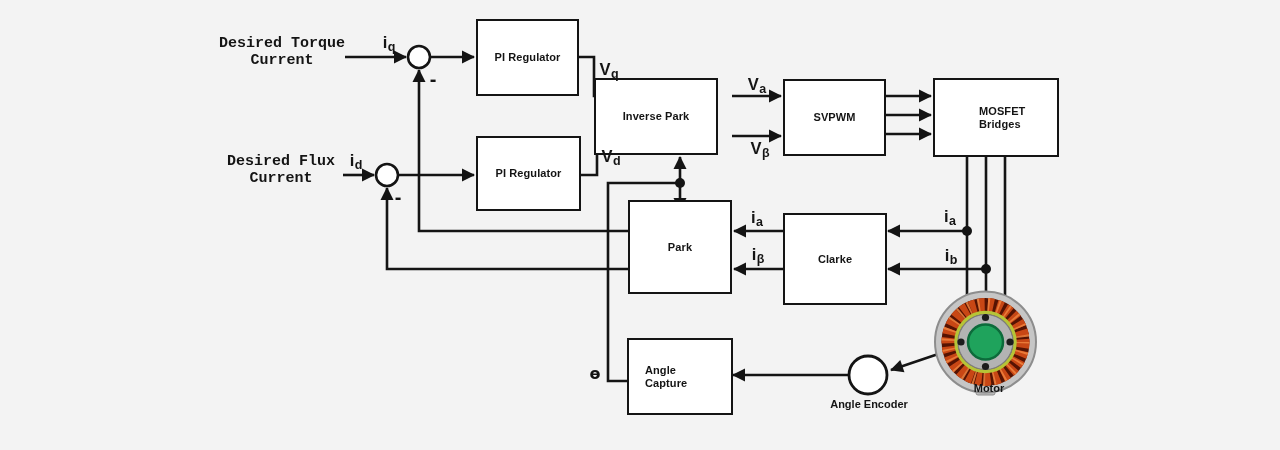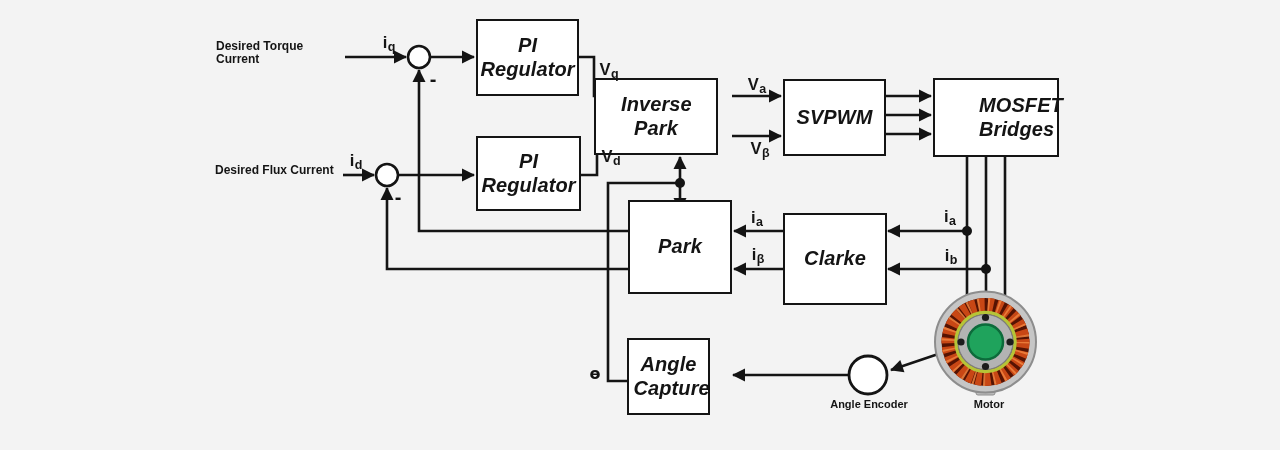--- a/index.html
+++ b/index.html
@@ -6,29 +6,29 @@
   .canvas{
     position:relative;width:1280px;height:450px;background:#f3f3f3;overflow:hidden;
     font-family:"Liberation Sans","DejaVu Sans",sans-serif;color:#141414;
   }
   .wires{position:absolute;left:0;top:0;z-index:1;}
   .block{
     position:absolute;z-index:2;background:#ffffff;border:2.5px solid #141414;
     box-sizing:border-box;display:flex;align-items:center;justify-content:center;
   }
   .block .bl{
-    font-size:20px;font-weight:700;text-align:center;line-height:1.18;letter-spacing:0.1px;font-style:italic;
+    font-size:11px;font-weight:700;text-align:left;line-height:1.18;letter-spacing:0.1px;
   }
   .block .narrow{max-width:70px;}
   .lbl{
     position:absolute;z-index:3;transform:translate(-50%,-50%);
     font-weight:700;white-space:nowrap;
   }
   .src{
-    font-size:12px;line-height:1.12;white-space:normal;width:132px;
+    font-size:15px;line-height:1.12;text-align:center;white-space:normal;width:132px;font-family:Liberation Mono, monospace;
   }
   .sig{font-size:16.5px;text-align:center;}
   .sig .sub{font-size:12.5px;position:relative;bottom:-3px;margin-left:0.5px;}
   .minus{font-size:20px;font-weight:700;}
   .theta{font-size:16px;font-family:"DejaVu Sans","Liberation Sans",sans-serif;}
   .cap{font-size:11px;}
 </style>
 </head>
 <body>
 
@@ -119,21 +119,21 @@
   </div>
   <div class="block" style="left:933px;top:78px;width:126px;height:79px;padding-left:36px;">
     <span class="bl narrow">MOSFET Bridges</span>
   </div>
   <div class="block" style="left:628px;top:200px;width:104px;height:94px;">
     <span class="bl">Park</span>
   </div>
   <div class="block" style="left:783px;top:213px;width:104px;height:92px;">
     <span class="bl">Clarke</span>
   </div>
-  <div class="block" style="left:627px;top:338px;width:83px;height:77px;">
+  <div class="block" style="left:627px;top:338px;width:106px;height:77px;">
     <span class="bl narrow">Angle Capture</span>
   </div>
 
   <span class="lbl src" style="left:282px;top:53px;">Desired Torque Current</span>
   <span class="lbl src" style="left:281px;top:171px;">Desired Flux Current</span>
 
   <span class="lbl sig" style="left:389px;top:42px;"><span>i</span><span class="sub">q</span></span>
   <span class="lbl sig" style="left:356px;top:160px;"><span>i</span><span class="sub">d</span></span>
   <span class="lbl sig" style="left:609px;top:69px;"><span>V</span><span class="sub">q</span></span>
   <span class="lbl sig" style="left:611px;top:156px;"><span>V</span><span class="sub">d</span></span>
@@ -142,15 +142,15 @@
   <span class="lbl sig" style="left:757px;top:217px;"><span>i</span><span class="sub">a</span></span>
   <span class="lbl sig" style="left:758px;top:254px;"><span>i</span><span class="sub">β</span></span>
   <span class="lbl sig" style="left:950px;top:216px;"><span>i</span><span class="sub">a</span></span>
   <span class="lbl sig" style="left:951px;top:255px;"><span>i</span><span class="sub">b</span></span>
   <span class="lbl theta" style="left:595px;top:373px;">ɵ</span>
 
   <span class="lbl minus" style="left:433px;top:79px;">-</span>
   <span class="lbl minus" style="left:398px;top:197px;">-</span>
 
   <span class="lbl cap" style="left:869px;top:404px;">Angle Encoder</span>
-  <span class="lbl cap" style="left:989px;top:404px;">Motor</span>
+  <span class="lbl cap" style="left:989px;top:388px;">Motor</span>
 
 </div>
 
 </body></html>

